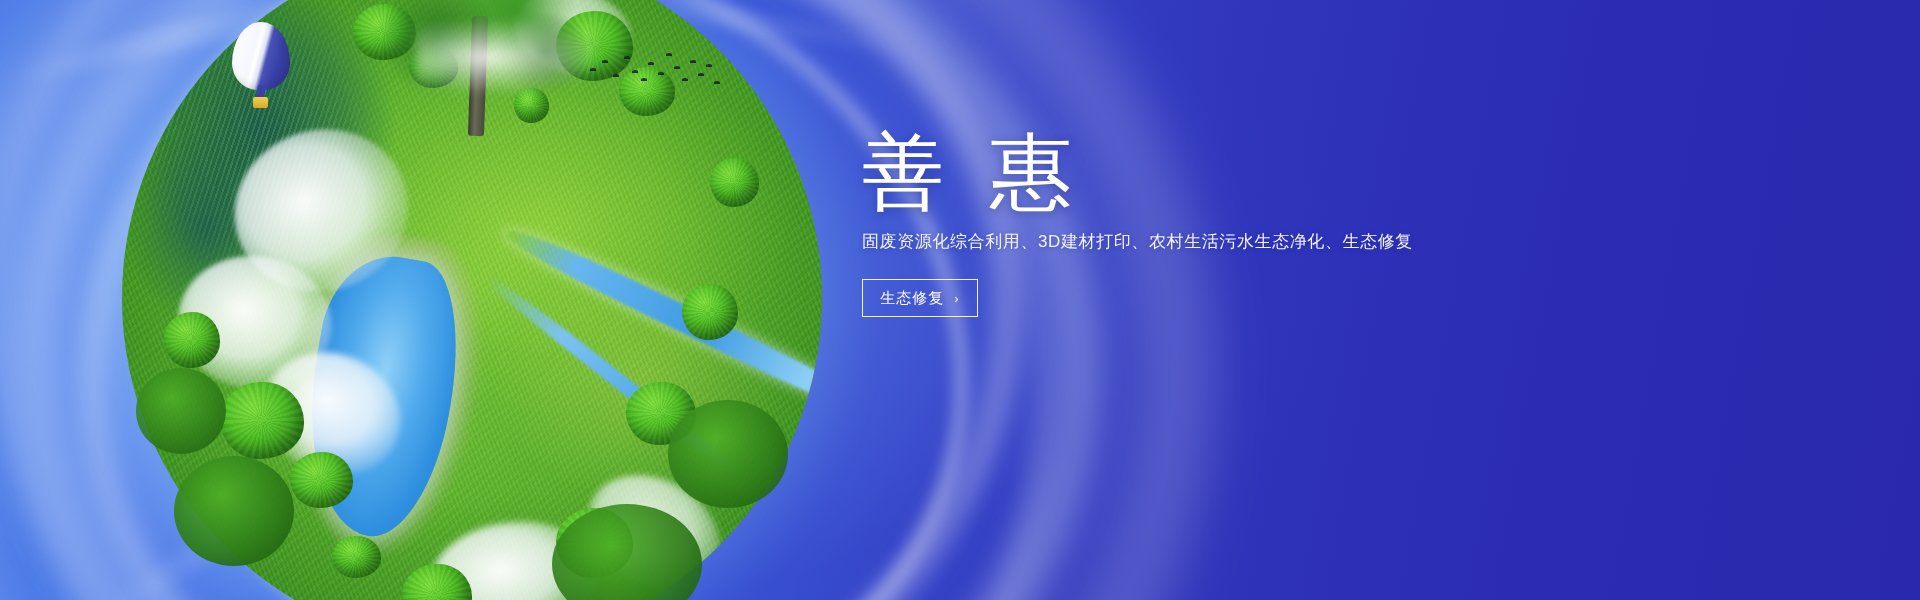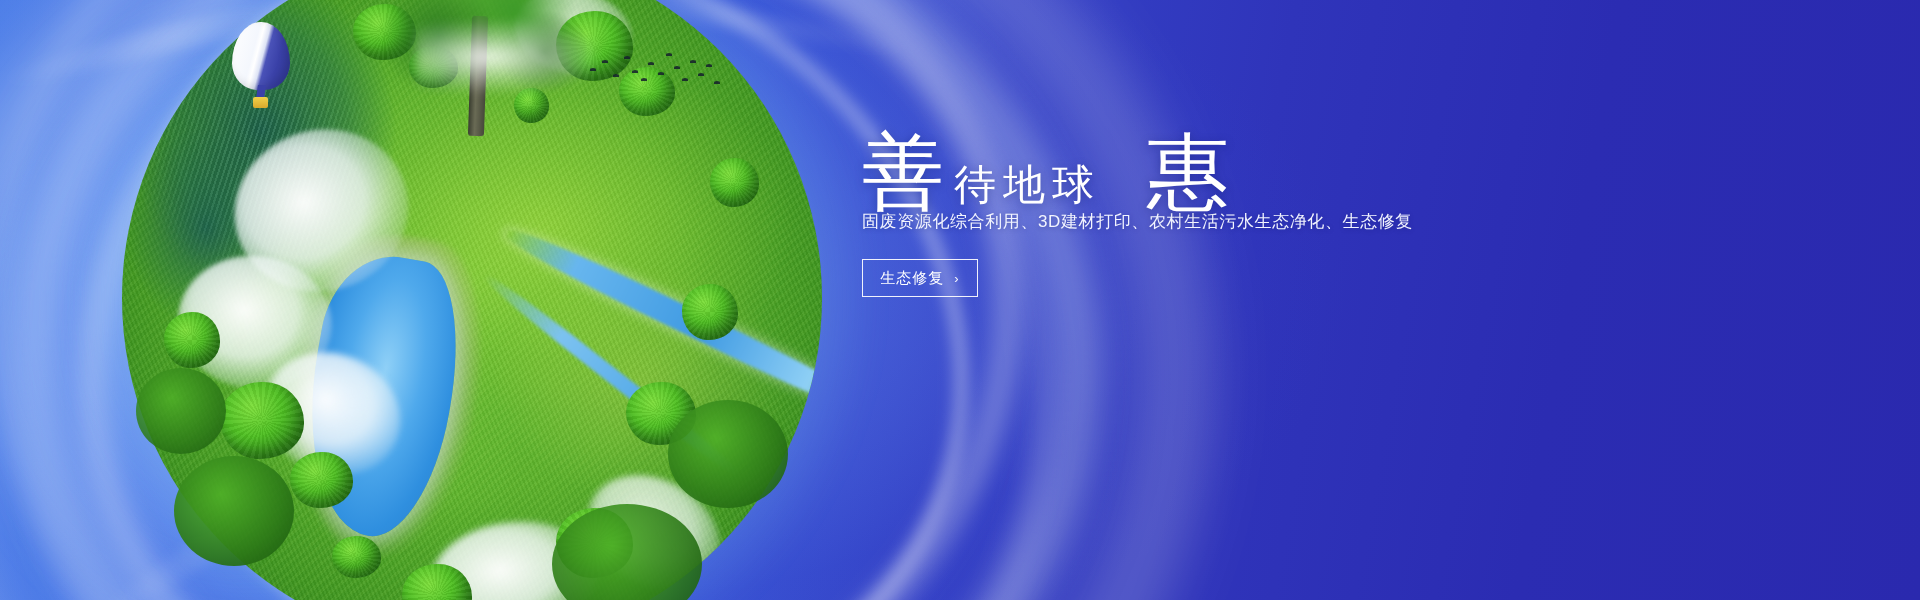--- a/index.html
+++ b/index.html
@@ -326,20 +326,21 @@
   .subtitle {
     margin-top: 22px;
     color: #ffffff;
     font-size: 25px;
     letter-spacing: 7.5px;
     font-weight: 400;
     white-space: nowrap;
     text-shadow: 0 1px 6px rgba(10,20,90,0.30);
   }
   .desc {
+    margin-top: 20px;
     color: #f2f4ff;
     font-size: 17px;
     letter-spacing: 0.6px;
     font-weight: 400;
     white-space: nowrap;
     text-shadow: 0 1px 5px rgba(10,20,90,0.30);
   }
   .cta {
     margin-top: 26px;
     display: inline-flex;
@@ -449,21 +450,20 @@
     <div class="bird" style="left:104px; top:12px;"></div>
     <div class="bird" style="left:112px; top:25px;"></div>
     <div class="bird" style="left:120px; top:16px;"></div>
     <div class="bird" style="left:128px; top:33px;"></div>
   </div>
 
   <div class="content">
 
     <div class="headline">
       <span class="hl-big">善</span>
-      <span class="hl-small">待地球</span>
       <span class="hl-gap"></span>
       <span class="hl-big">惠</span>
     </div>
 
 
     <div class="desc">固废资源化综合利用、3D建材打印、农村生活污水生态净化、生态修复</div>
 
     <div class="cta">
       <span>生态修复</span>
       <span class="chev">›</span>

